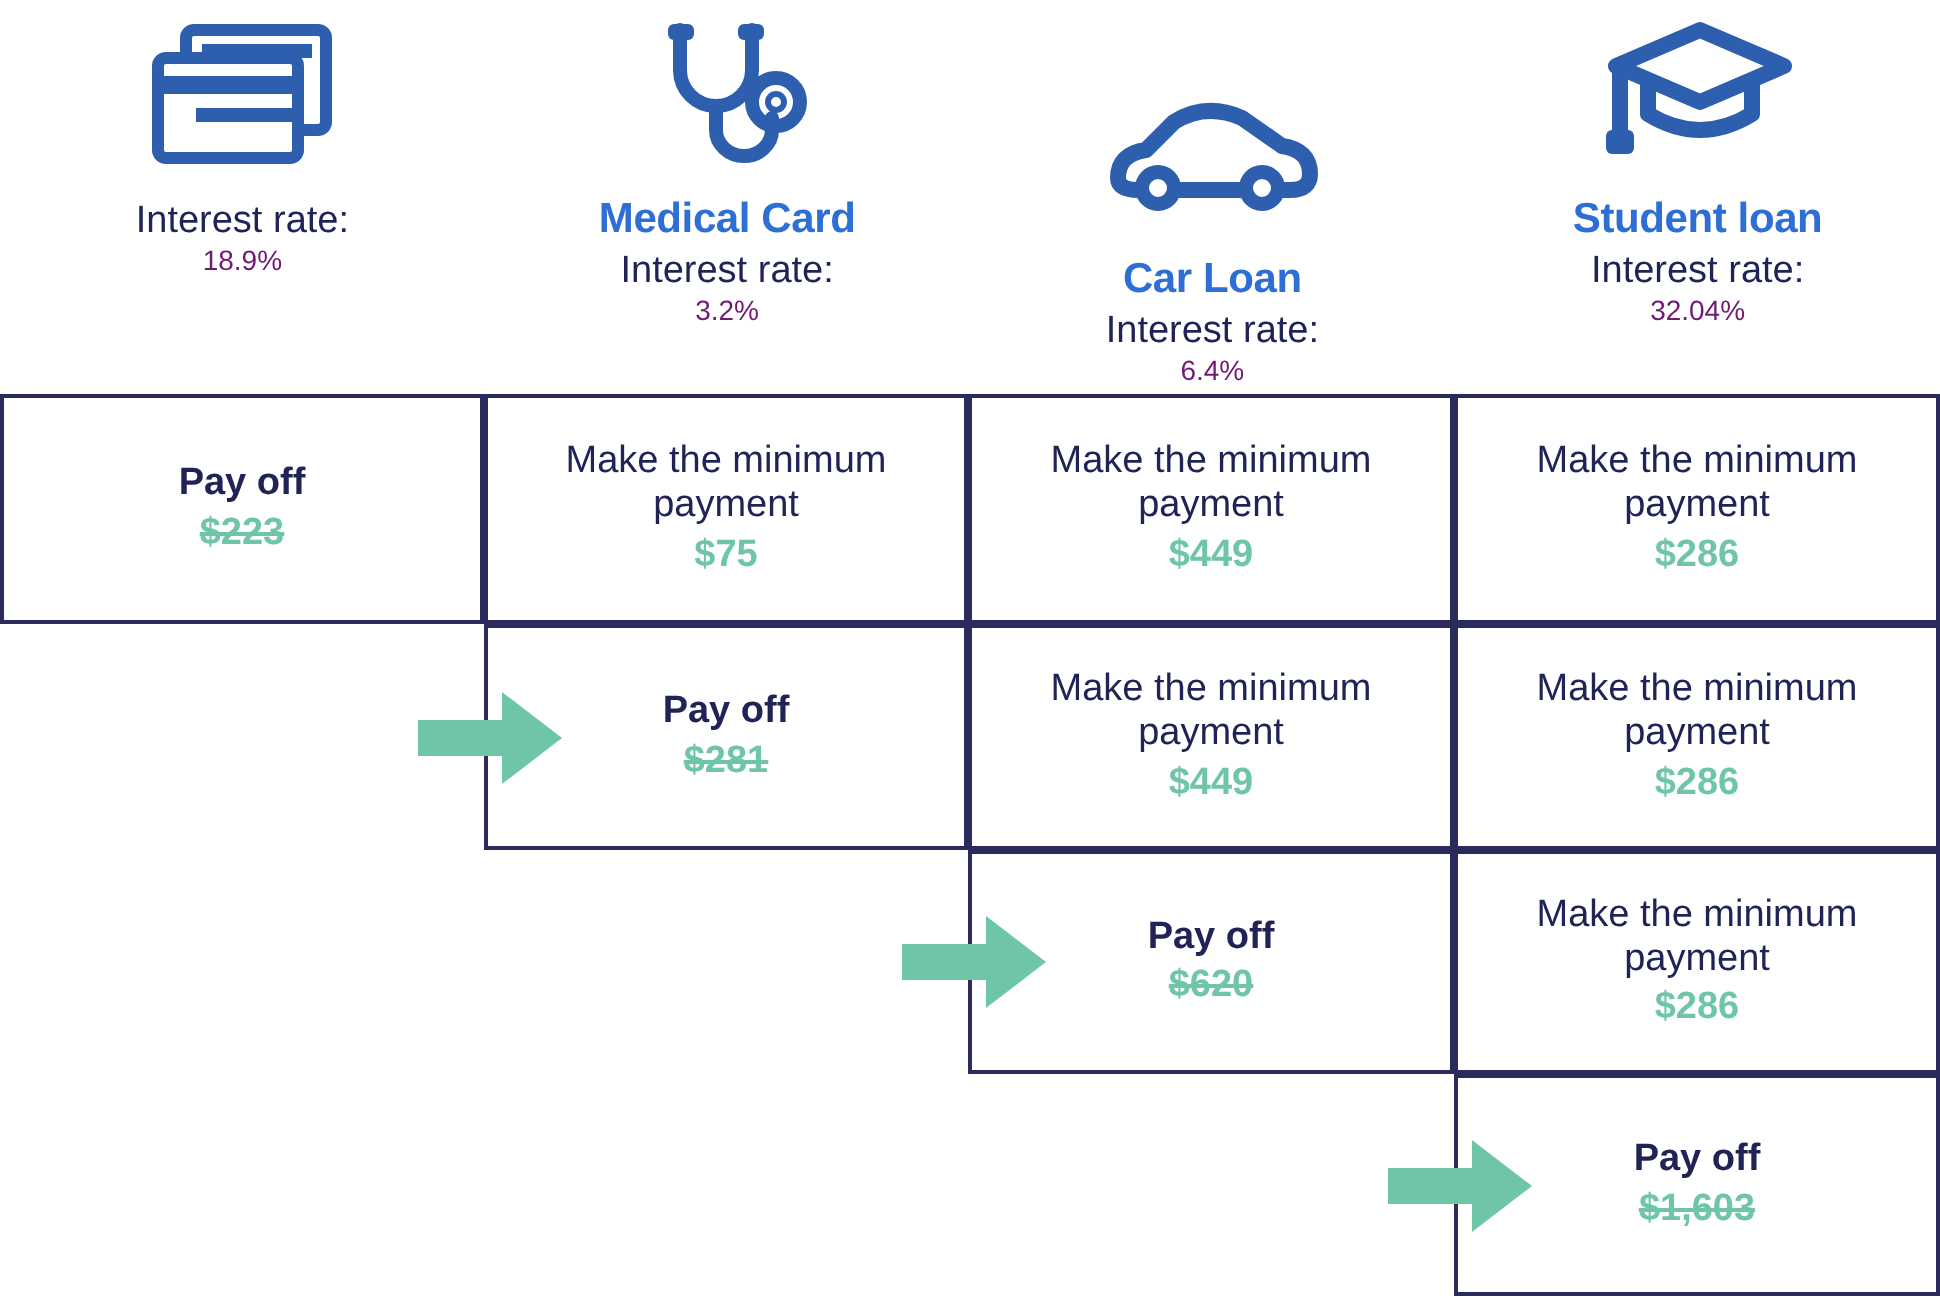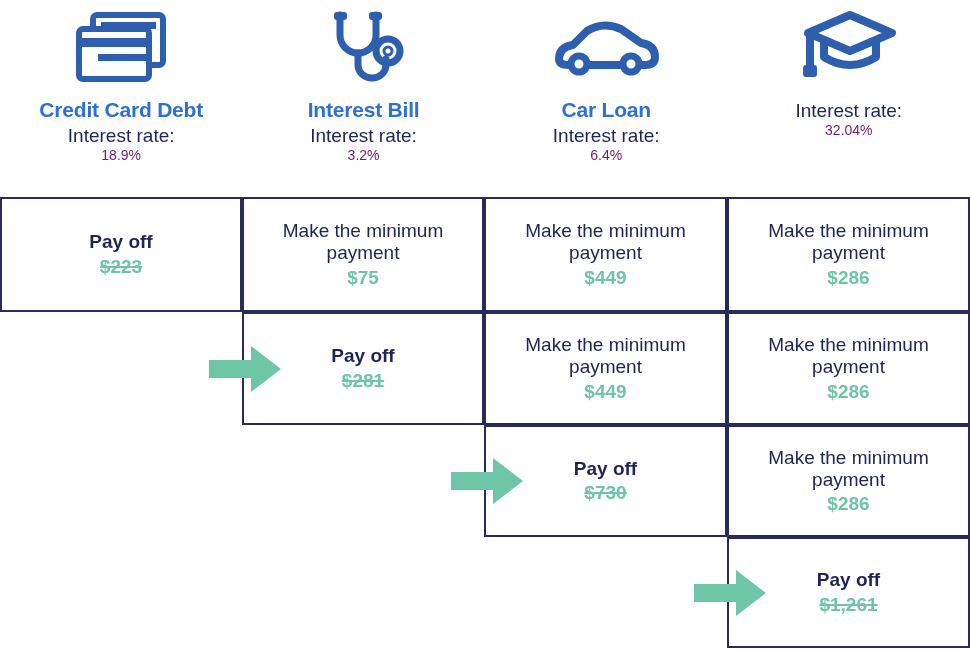--- a/index.html
+++ b/index.html
@@ -6,21 +6,21 @@
   body{
     width:970px;height:653px;background:#ffffff;
     font-family:"Liberation Sans","DejaVu Sans",sans-serif;
     overflow:hidden;position:relative;
   }
   #stage{position:absolute;left:0;top:0;width:970px;height:653px;}
 
   
   .headers{position:absolute;left:0;top:0;width:970px;height:197px;display:flex;}
   .head-col{width:242.5px;display:flex;flex-direction:column;align-items:center;}
-  .head-col:nth-child(3){width:243px;}
+  .head-col:nth-child(3){width:243px;margin-top:30px;}
   .icon-wrap{height:95px;display:flex;align-items:center;justify-content:center;}
   .head-title{
     font-size:21px;font-weight:bold;color:#2E6FD6;letter-spacing:-0.2px;
     line-height:1;margin-top:4px;white-space:nowrap;
   }
   .head-sub{
     font-size:19px;color:#1F2356;line-height:1.18;text-align:center;
     margin-top:5px;white-space:nowrap;
   }
   .head-rate{font-size:14px;color:#701a75;line-height:1.18;text-align:center;}
@@ -56,41 +56,40 @@
             <rect x="22" y="8" width="70" height="50" rx="4"></rect>
             <rect x="8" y="22" width="70" height="50" rx="4" fill="#ffffff"></rect>
           </g>
           <g fill="#2E5FAE">
             <rect x="11" y="31" width="64" height="9"></rect>
             <rect x="27" y="47" width="48" height="7"></rect>
             <rect x="30" y="15" width="55" height="7"></rect>
           </g>
         </svg>
       </div>
-      <div class="head-title">Credit Card Debt</div>
       <div class="head-sub">Interest rate:</div>
       <div class="head-rate">18.9%</div>
     </div>
 
     <div class="head-col">
       <div class="icon-wrap">
         <svg width="100" height="82" viewBox="0 0 100 82">
           <g fill="none" stroke="#2E5FAE" stroke-width="7" stroke-linecap="round" stroke-linejoin="round">
             <path d="M26 8 v20 a18 18 0 0 0 36 0 V8"></path>
             <path d="M44 46 v12 a14 13 0 0 0 28 0 v-6"></path>
           </g>
           <circle cx="74" cy="44" r="12" fill="none" stroke="#2E5FAE" stroke-width="7"></circle>
           <circle cx="74" cy="44" r="4" fill="none" stroke="#2E5FAE" stroke-width="3"></circle>
           <g fill="#2E5FAE">
               <rect x="20" y="5" width="13" height="8" rx="3"></rect>
               <rect x="55" y="5" width="13" height="8" rx="3"></rect>
             </g>
         </svg>
       </div>
-      <div class="head-title">Interest Bill</div>
+      <div class="head-title">Medical Card</div>
       <div class="head-sub">Interest rate:</div>
       <div class="head-rate">3.2%</div>
     </div>
 
     <div class="head-col">
       <div class="icon-wrap">
         <svg width="110" height="82" viewBox="0 0 110 82">
           <path d="M8 52 q0 -12 14 -14 l14 -14 q16 -10 34 -2 l20 14 q14 2 14 14 q0 8 -10 8 H18 q-10 0 -10 -6 z" fill="none" stroke="#2E5FAE" stroke-width="8" stroke-linejoin="round"></path>
           <circle cx="28" cy="57" r="8" fill="#ffffff" stroke="#2E5FAE" stroke-width="7"></circle>
           <circle cx="80" cy="57" r="8" fill="#ffffff" stroke="#2E5FAE" stroke-width="7"></circle>
@@ -105,20 +104,21 @@
       <div class="icon-wrap">
         <svg width="110" height="82" viewBox="0 0 110 82">
           <g fill="none" stroke="#2E5FAE" stroke-width="8" stroke-linejoin="round">
             <path d="M14 26 L56 8 L98 26 L56 44 Z"></path>
             <path d="M30 34 v16 q26 16 52 0 V34"></path>
           </g>
           <path d="M16 26 v36" stroke="#2E5FAE" stroke-width="8" fill="none"></path>
           <rect x="9" y="58" width="14" height="12" rx="3" fill="#2E5FAE"></rect>
         </svg>
       </div>
+      <div class="head-title">Student loan</div>
       <div class="head-sub">Interest rate:</div>
       <div class="head-rate">32.04%</div>
     </div>
 
   </div>
 
   <div class="grid" id="grid">
       <div class="cell payoff" style="left: 0px; top: 0px; width: 242px; height: 115px;">
         <div class="line">Pay off</div>
         <div class="amt struck">$223</div>
@@ -152,35 +152,35 @@
         <div class="line">payment</div>
         <div class="amt">$286</div>
       </div>
       <div class="arrow" style="left: 209px; top: 148.5px;">
         <svg viewBox="0 0 72 46">
           <path d="M0 14 H42 V0 L72 23 L42 46 V32 H0 Z" fill="#6FC6A6"></path>
         </svg>
       </div>
       <div class="cell payoff" style="left: 484px; top: 228px; width: 243px; height: 112px;">
         <div class="line">Pay off</div>
-        <div class="amt struck">$730</div>
+        <div class="amt struck">$620</div>
       </div>
       <div class="cell minimum" style="left: 727px; top: 228px; width: 243px; height: 112px;">
         <div class="line">Make the minimum</div>
         <div class="line">payment</div>
         <div class="amt">$286</div>
       </div>
       <div class="arrow" style="left: 451px; top: 261px;">
         <svg viewBox="0 0 72 46">
           <path d="M0 14 H42 V0 L72 23 L42 46 V32 H0 Z" fill="#6FC6A6"></path>
         </svg>
       </div>
       <div class="cell payoff" style="left: 727px; top: 340px; width: 243px; height: 111px;">
         <div class="line">Pay off</div>
-        <div class="amt struck">$1,261</div>
+        <div class="amt struck">$1,603</div>
       </div>
       <div class="arrow" style="left: 694px; top: 372.5px;">
         <svg viewBox="0 0 72 46">
           <path d="M0 14 H42 V0 L72 23 L42 46 V32 H0 Z" fill="#6FC6A6"></path>
         </svg>
       </div>
     </div>
 
 </div>
 

